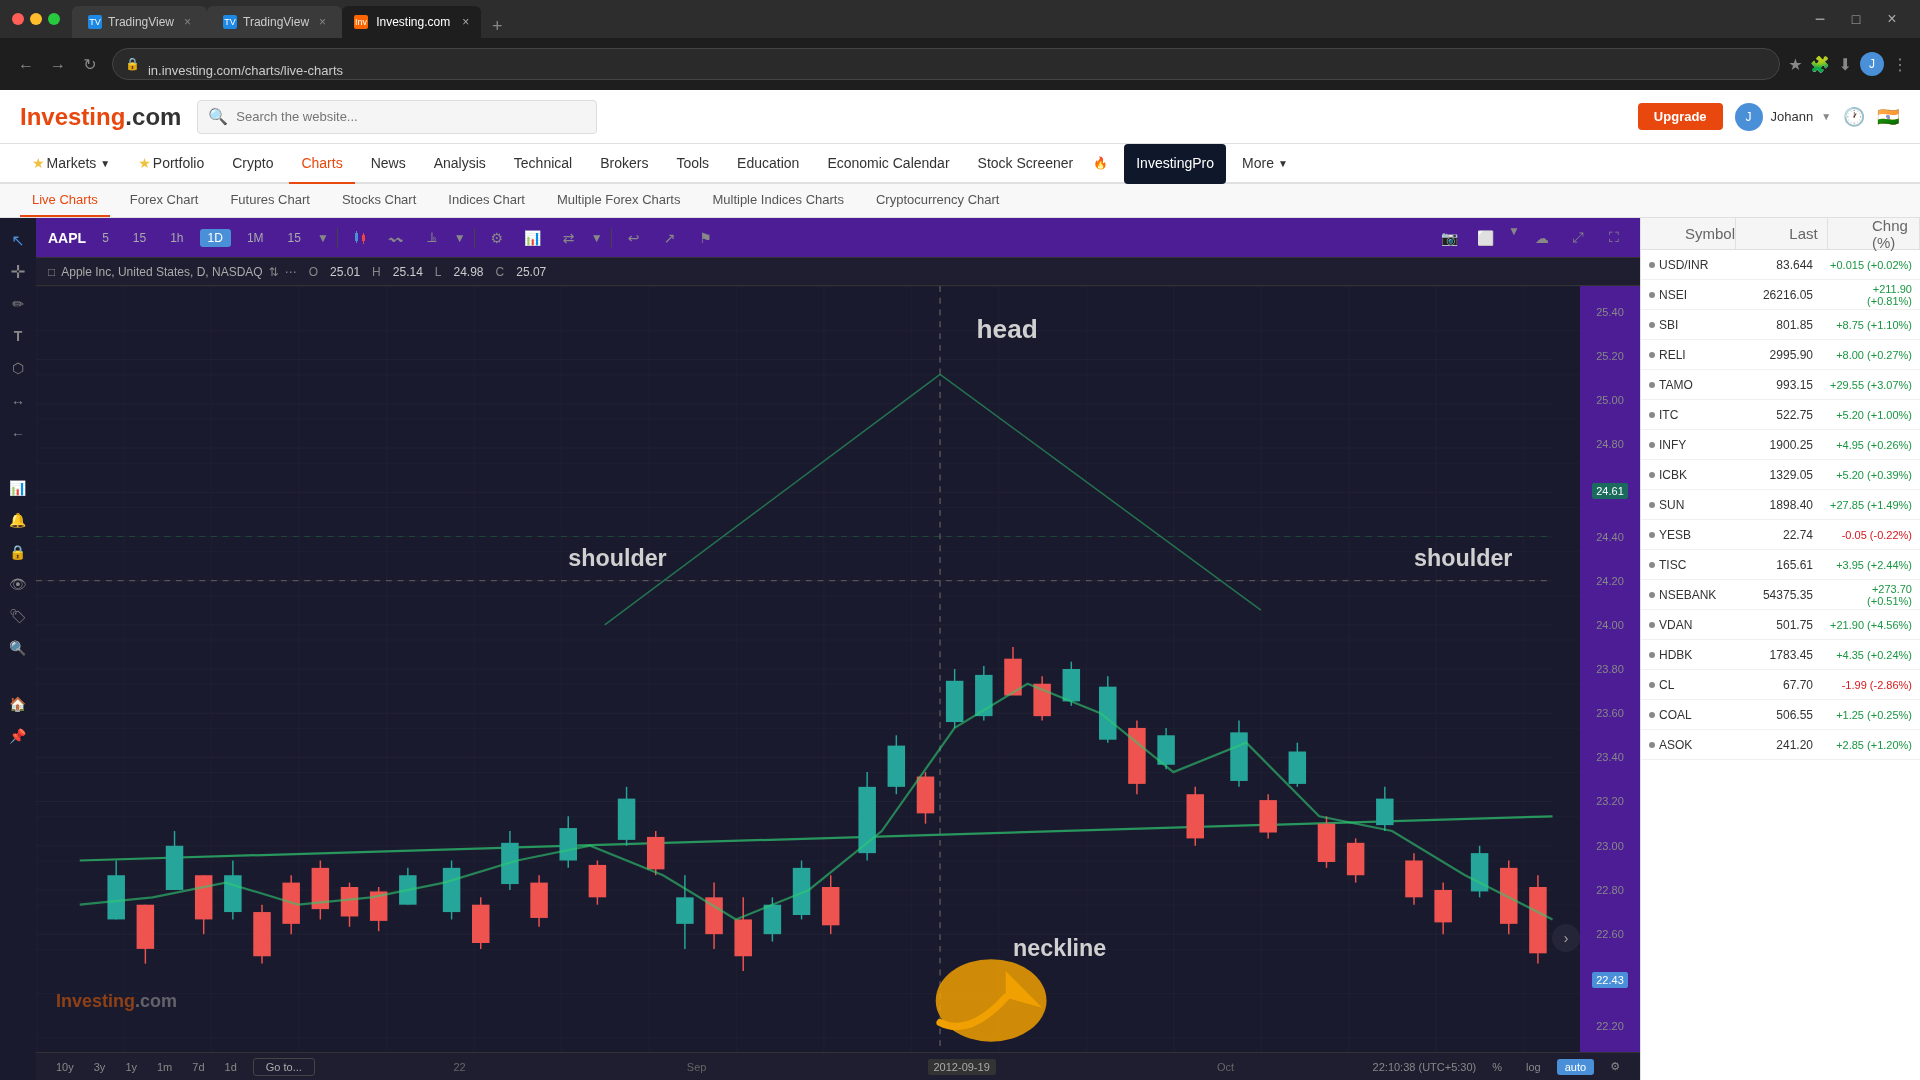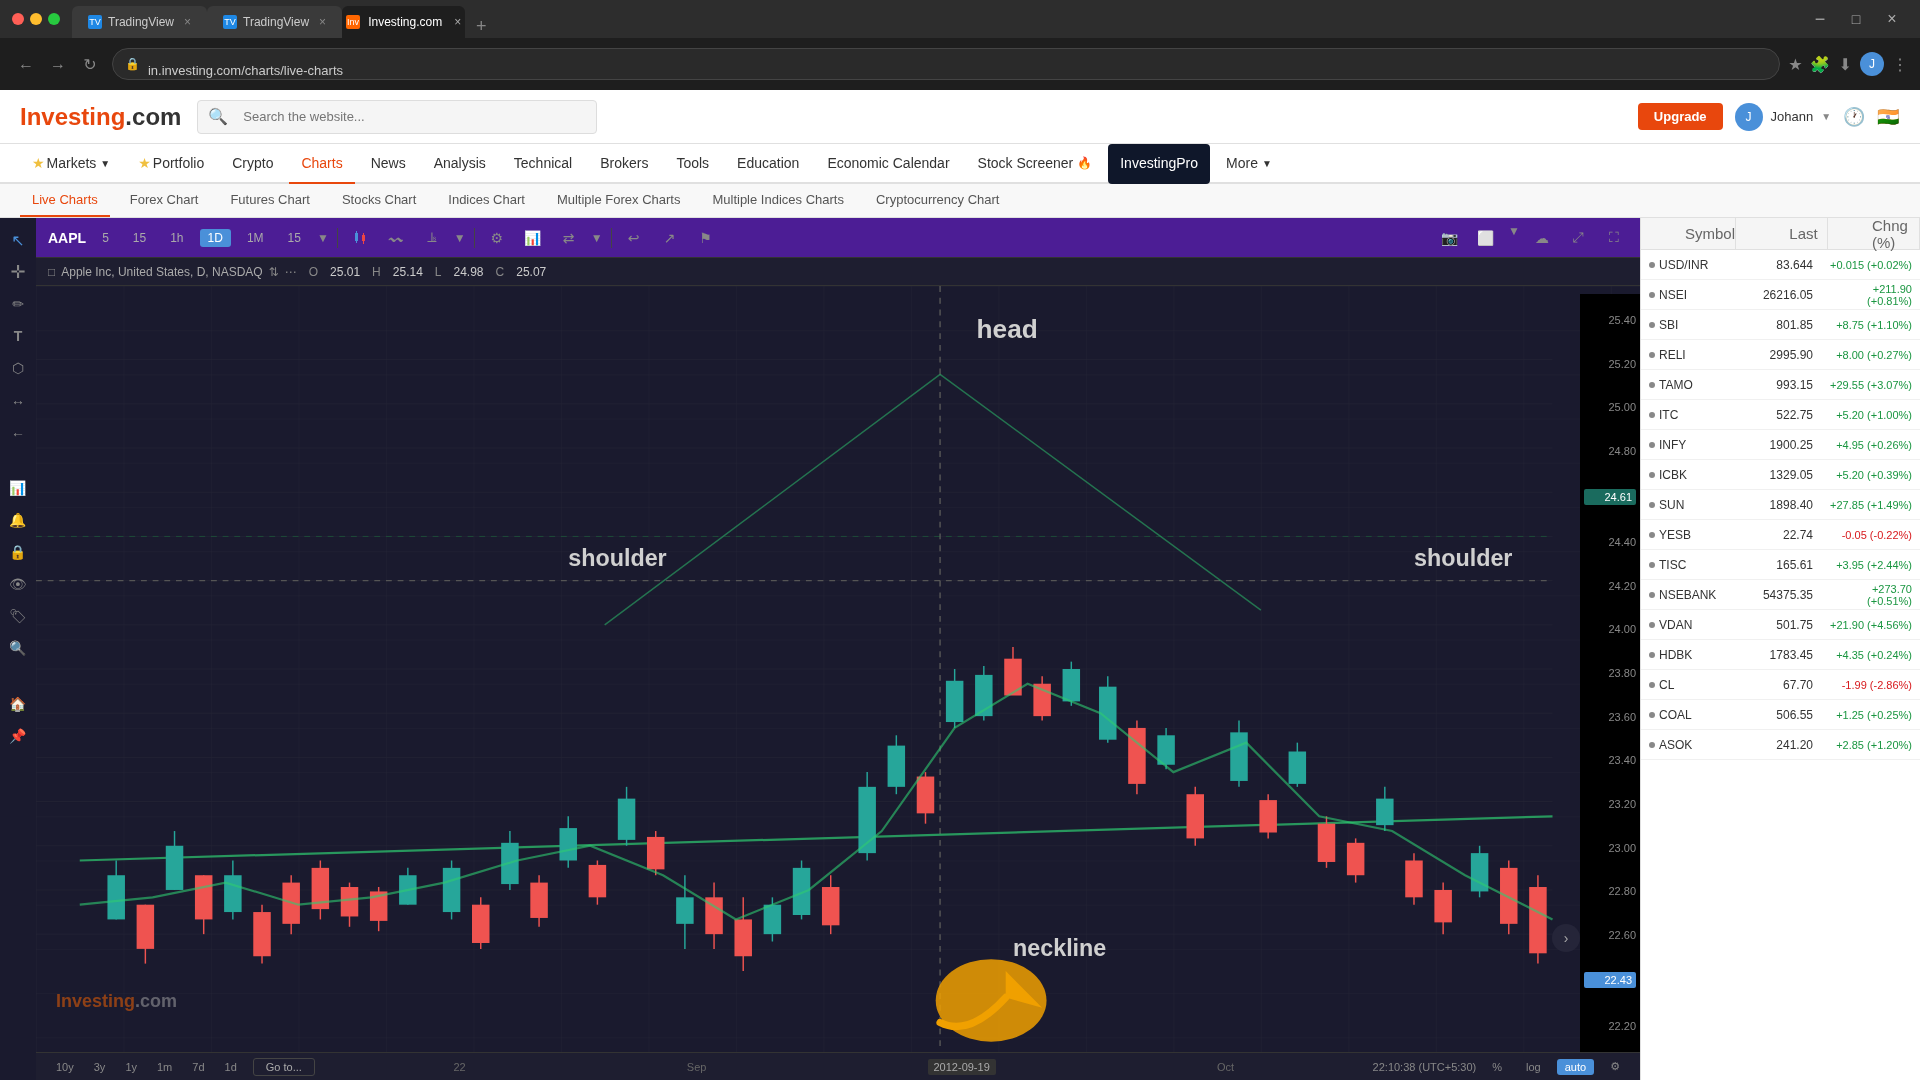--- a/index.html
+++ b/index.html
@@ -19,21 +19,21 @@
     .nav-icon { color: #888; font-size: 16px; cursor: pointer; }
 
     
     .app { height: calc(1080px - 90px); display: flex; flex-direction: column; background: #fff; }
 
     
     .header { background: #fff; border-bottom: 1px solid #e0e0e0; padding: 0 20px; height: 54px; display: flex; align-items: center; gap: 16px; }
     .logo { font-size: 24px; font-weight: bold; color: #e8470d; flex-shrink: 0; }
     .logo span { color: #333; }
     .search-bar { flex: 0 0 400px; background: #f5f5f5; border: 1px solid #ddd; border-radius: 4px; height: 34px; display: flex; align-items: center; padding: 0 10px; gap: 8px; }
-    .search-bar input { background: none; border: none; outline: none; font-size: 13px; color: #666; flex: 1; margin-left: 7px; }
+    .search-bar input { background: none; border: none; outline: none; font-size: 13px; color: #666; flex: 1; }
     .header-actions { margin-left: auto; display: flex; align-items: center; gap: 12px; }
     .upgrade-btn { background: #e8470d; color: #fff; border: none; border-radius: 4px; padding: 6px 16px; font-size: 13px; font-weight: bold; cursor: pointer; }
     .user-area { display: flex; align-items: center; gap: 8px; color: #333; font-size: 13px; }
     .user-avatar { width: 28px; height: 28px; border-radius: 50%; background: #4a90d9; display: flex; align-items: center; justify-content: center; color: #fff; font-size: 12px; }
 
     
     .nav-menu { background: #fff; border-bottom: 2px solid #e0e0e0; height: 40px; display: flex; align-items: center; padding: 0 20px; gap: 4px; }
     .nav-item { padding: 0 12px; height: 40px; display: flex; align-items: center; font-size: 14px; color: #333; cursor: pointer; border-bottom: 2px solid transparent; margin-bottom: -2px; }
     .nav-item.active { color: #e8470d; border-bottom-color: #e8470d; }
     .nav-item .arrow { font-size: 10px; margin-left: 4px; }
@@ -64,21 +64,21 @@
     
     .ohlc-bar { background: #1e1e30; height: 28px; display: flex; align-items: center; padding: 0 12px; gap: 12px; border-bottom: 1px solid #333; font-size: 12px; }
     .ohlc-val { color: #ccc; }
     .ohlc-label { color: #888; }
 
     
     .chart-canvas { flex: 1; position: relative; background: #1a1a2e; overflow: hidden; }
     .chart-svg { width: 100%; height: 100%; }
 
     
-    .price-labels { position: absolute; right: 0; top: 8px; bottom: 0; width: 60px; background: #000000; display: flex; flex-direction: column; justify-content: space-between; padding: 20px 4px; }
+    .price-labels { position: absolute; right: 0; top: 0; bottom: 0; width: 60px; background: #4c1d95; display: flex; flex-direction: column; justify-content: space-between; padding: 20px 4px; align-items: center; }
     .price-label { font-size: 11px; color: #888; text-align: right; }
     .price-label.current { background: #1a6b5e; color: #fff; padding: 2px 4px; border-radius: 2px; }
 
     
     .chart-bottom { background: #1e1e30; height: 28px; display: flex; align-items: center; padding: 0 12px; gap: 8px; font-size: 11px; color: #888; border-top: 1px solid #333; }
     .time-range-btn { padding: 2px 8px; font-size: 11px; color: #888; cursor: pointer; border-radius: 3px; border: none; background: transparent; }
     .time-range-btn.active { background: #4a90d9; color: #fff; }
     .goto-btn { padding: 2px 12px; font-size: 11px; color: #aaa; cursor: pointer; border: 1px solid #444; border-radius: 3px; background: transparent; }
     .timestamp { margin-left: auto; color: #888; }
 
@@ -129,21 +129,21 @@
         <span style="font-size:12px;color:#ccc;">TradingView</span>
         <span style="color:#888;font-size:12px;margin-left:4px;">×</span>
       </div>
 
       <div class="tab tab-inactive" style="display:flex; align-items:center; gap:6px; padding: 6px 16px; height:32px;">
         <span style="width:14px;height:14px;background:#1e88e5;border-radius:2px;font-size:9px;display:flex;align-items:center;justify-content:center;color:#fff;">TV</span>
         <span style="font-size:12px;color:#ccc;">TradingView</span>
         <span style="color:#888;font-size:12px;margin-left:4px;">×</span>
       </div>
 
-      <div class="tab active" style="display:flex; align-items:center; padding: 6px 4px; height:32px;">
+      <div class="tab active" style="display:flex; align-items:center; padding: 6px 12px; height:32px;">
         <span style="width:14px;height:14px;background:#ff6600;border-radius:2px;font-size:9px;display:flex;align-items:center;justify-content:center;color:#fff;">Inv</span>
         <span style="font-size:12px;color:#fff;">Investing.com</span>
         <span style="color:#aaa;font-size:12px;margin-left:4px;">×</span>
       </div>
 
       <div class="tab-add">+</div>
     </div>
 
     <div style="margin-left:auto; display:flex; gap:4px; padding: 0 12px; align-items:center;">
       <button style="background:transparent;border:none;color:#aaa;font-size:18px;cursor:pointer;width:32px;height:32px;">−</button>
@@ -224,21 +224,21 @@
     </div>
     <div class="nav-item">
       <span>Tools</span>
     </div>
     <div class="nav-item">
       <span>Education</span>
     </div>
     <div class="nav-item">
       <span>Economic Calendar</span>
     </div>
-    <div class="nav-item" style="display:flex;align-items:center;gap:4px;">
+    <div class="nav-item" style="display:flex;align-items:center;gap:20px;">
       <span>Stock Screener</span>
       <span style="color:#ff6600;font-size:12px;">🔥</span>
     </div>
     <div class="nav-item" style="background:#0f172a;color:#fff;border-radius:4px;padding:0 12px;">
       <span style="color:#fff;">InvestingPro</span>
     </div>
     <div class="nav-item">
       <span>More</span>
       <span class="arrow">▼</span>
     </div>

